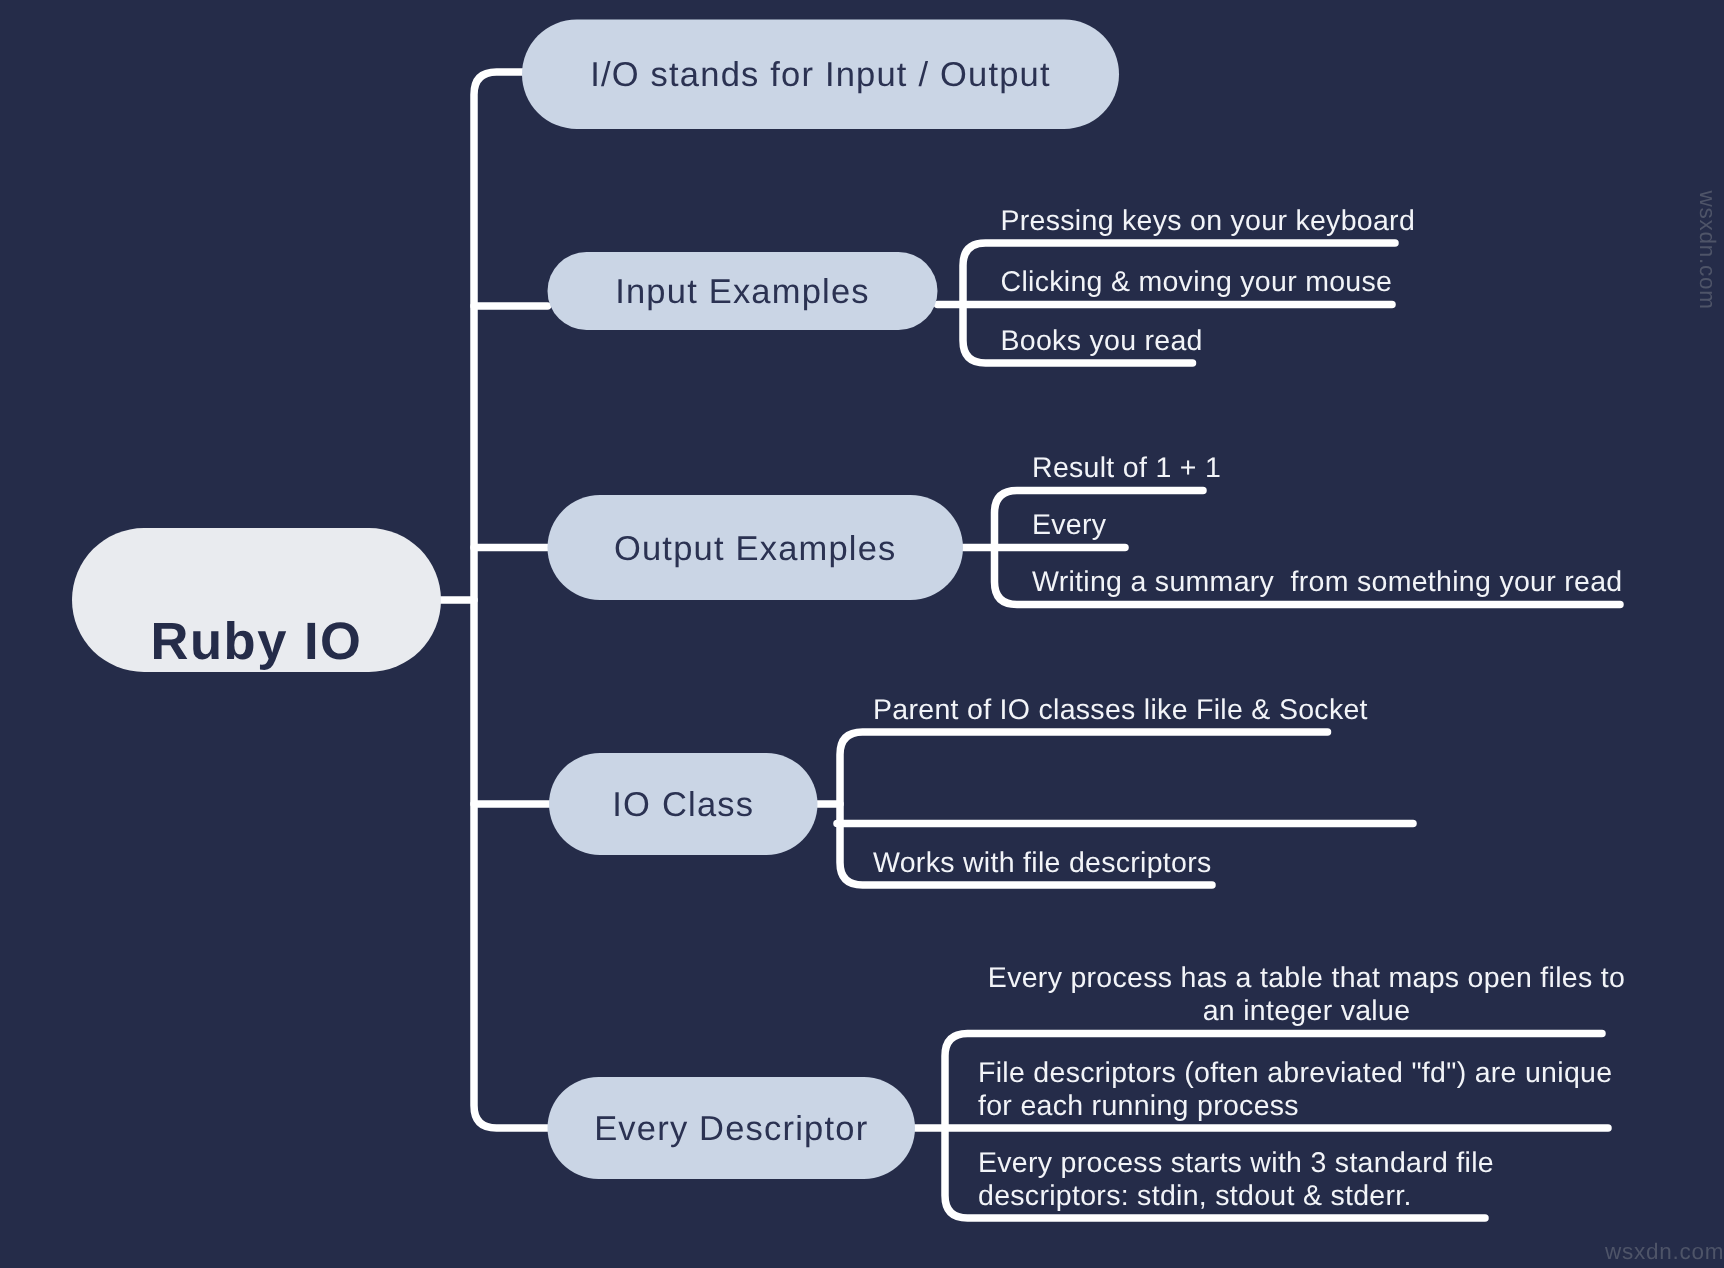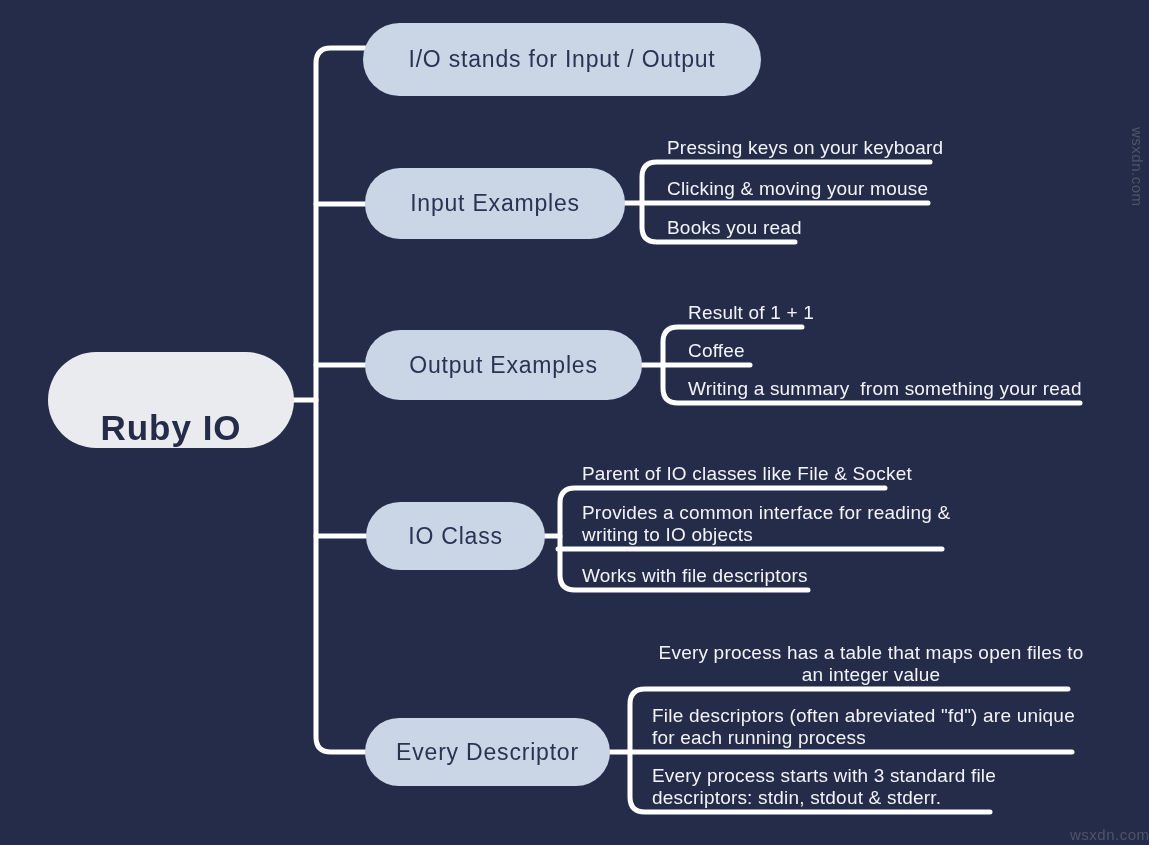--- a/index.html
+++ b/index.html
@@ -12,22 +12,22 @@
   .pill{
     position:absolute;display:flex;align-items:center;justify-content:center;
     background:#CAD5E5;color:#2B3252;
     font-size:23px;letter-spacing:.8px;text-align:center;
   }
   .pill.root{
     background:#E9EBEF;color:#252C49;
     font-weight:800;font-size:35px;letter-spacing:1px;align-items:flex-end;
   }
   .n-root{left:48px;top:352px;width:246px;height:96px;border-radius:48px;}
-  .n1{left:363px;top:13px;width:398px;height:73px;border-radius:37px;margin-top:10px;}
-  .n2{left:365px;top:168px;width:260px;height:71px;border-radius:35px;}
+  .n1{left:348px;top:13px;width:398px;height:73px;border-radius:37px;}
+  .n2{left:365px;top:168px;width:260px;height:52px;border-radius:35px;}
   .n3{left:365px;top:330px;width:277px;height:70px;border-radius:35px;}
   .n4{left:366px;top:502px;width:179px;height:68px;border-radius:34px;}
   .n5{left:365px;top:718px;width:245px;height:68px;border-radius:34px;}
   .leaf{
     position:absolute;color:#F2F4F8;font-size:19px;line-height:21.5px;
     letter-spacing:.2px;
   }
   .nw{white-space:pre;}
   .l-press  {left:667px;bottom:687px;}
   .l-click  {left:667px;bottom:646px;}
@@ -91,25 +91,24 @@
 
   <div class="pill n5">
     <span>Every Descriptor</span>
   </div>
 
   <div class="leaf nw l-press">Pressing keys on your keyboard</div>
   <div class="leaf nw l-click">Clicking &amp; moving your mouse</div>
   <div class="leaf nw l-books">Books you read</div>
 
   <div class="leaf nw l-result">Result of 1 + 1</div>
-  <div class="leaf nw l-coffee">Coffee</div>
+  <div class="leaf nw l-coffee">Every</div>
   <div class="leaf nw l-writing">Writing a summary  from something your read</div>
 
   <div class="leaf nw l-parent">Parent of IO classes like File &amp; Socket</div>
-  <div class="leaf l-provides">Provides a common interface for reading &amp; writing to IO objects</div>
   <div class="leaf nw l-works">Works with file descriptors</div>
 
   <div class="leaf l-table">Every process has a table that maps open files to an integer value</div>
   <div class="leaf l-fd">File descriptors (often abreviated "fd") are unique for each running process</div>
   <div class="leaf l-std">Every process starts with 3 standard file descriptors: stdin, stdout &amp; stderr.</div>
 
   <div class="wm wm-side">wsxdn.com</div>
   <div class="wm wm-bottom">wsxdn.com</div>
 
 </div>

